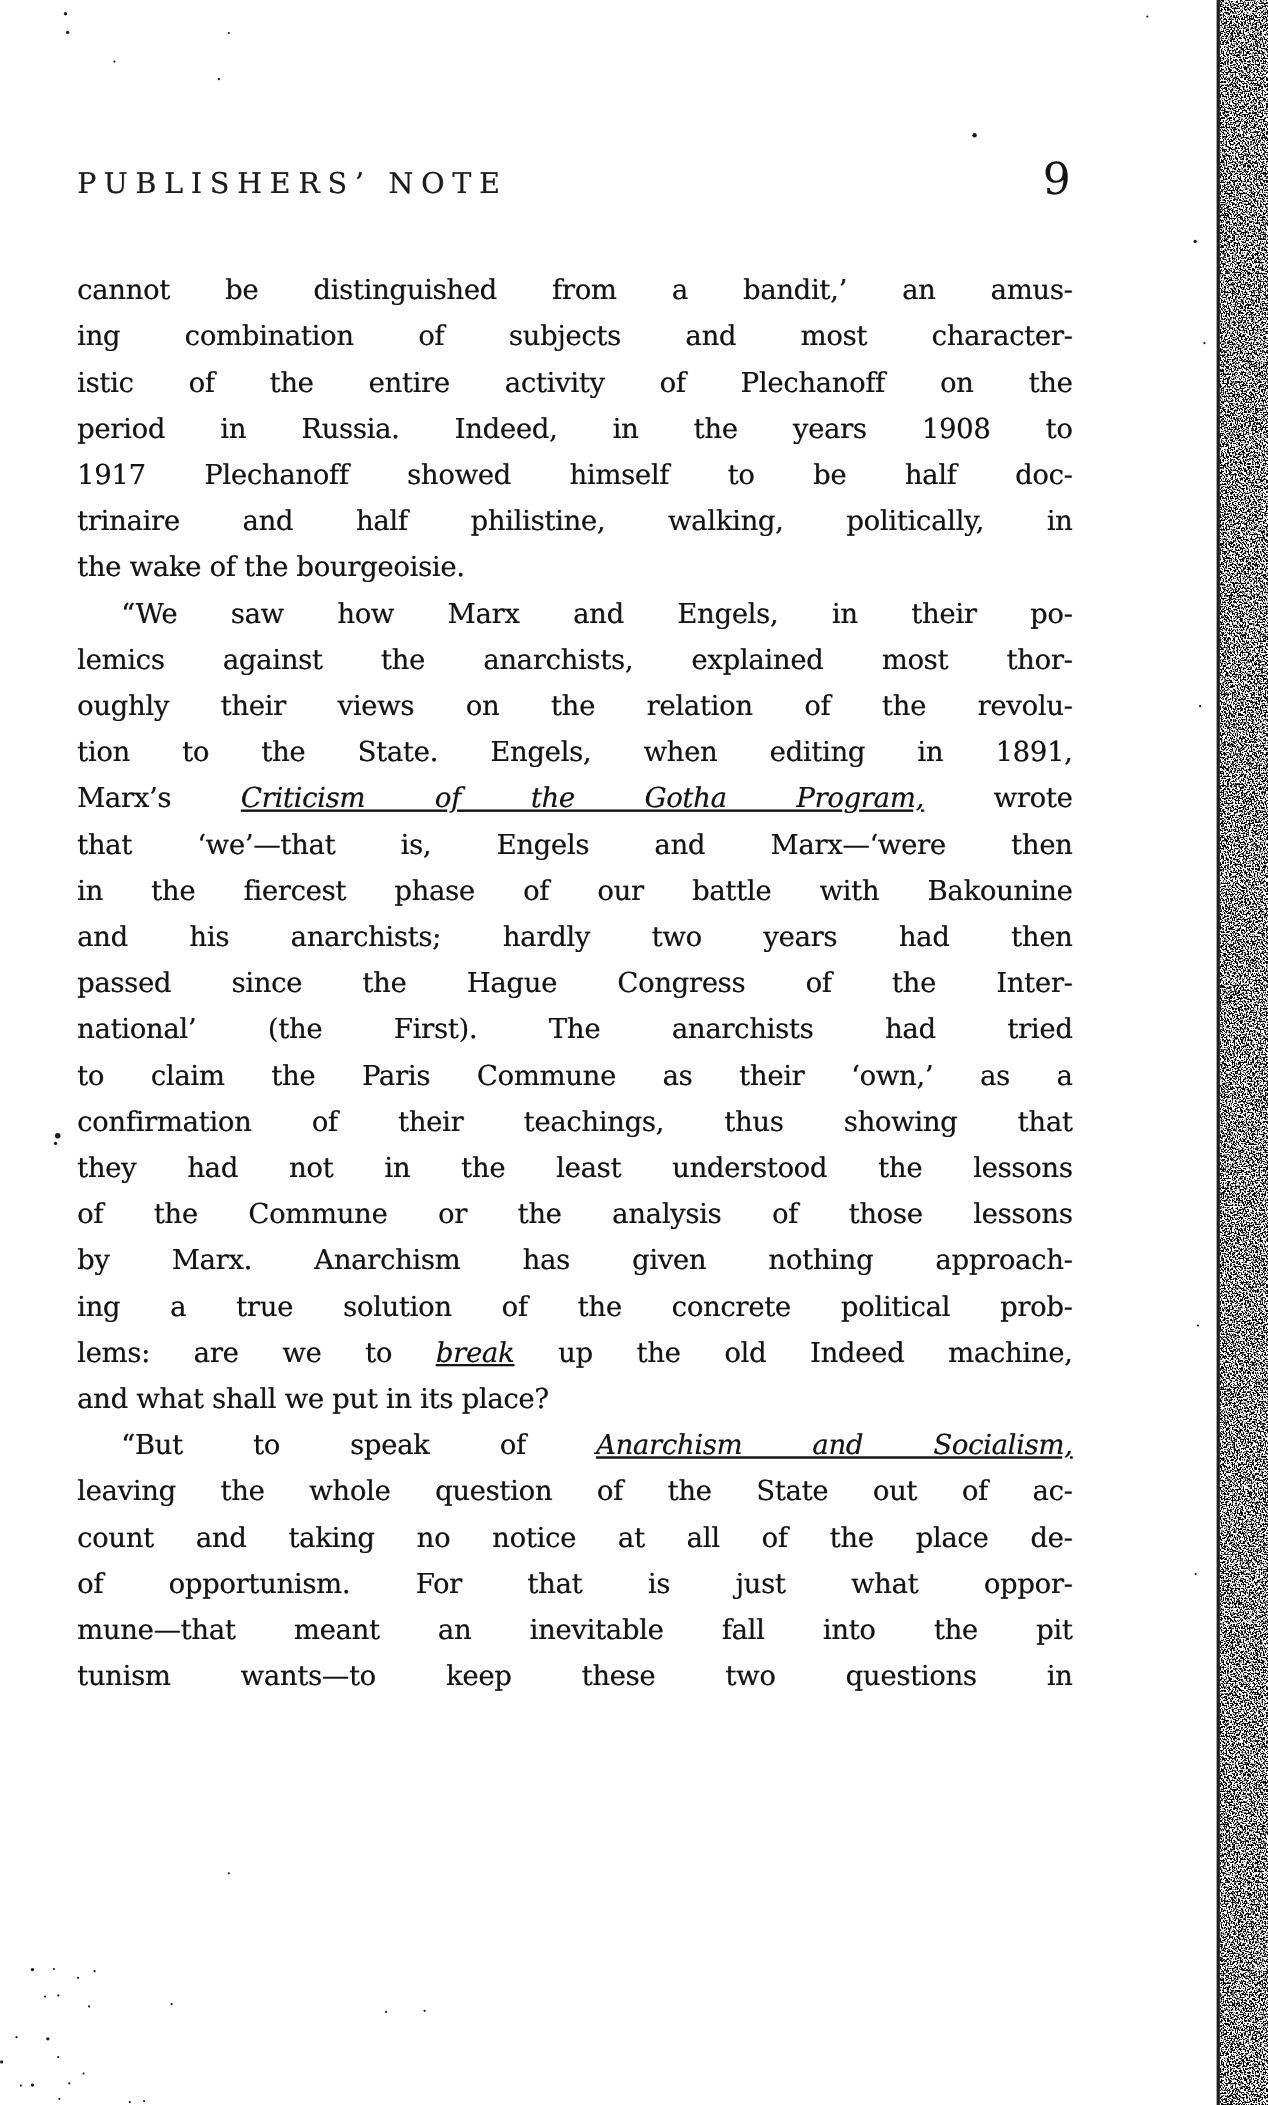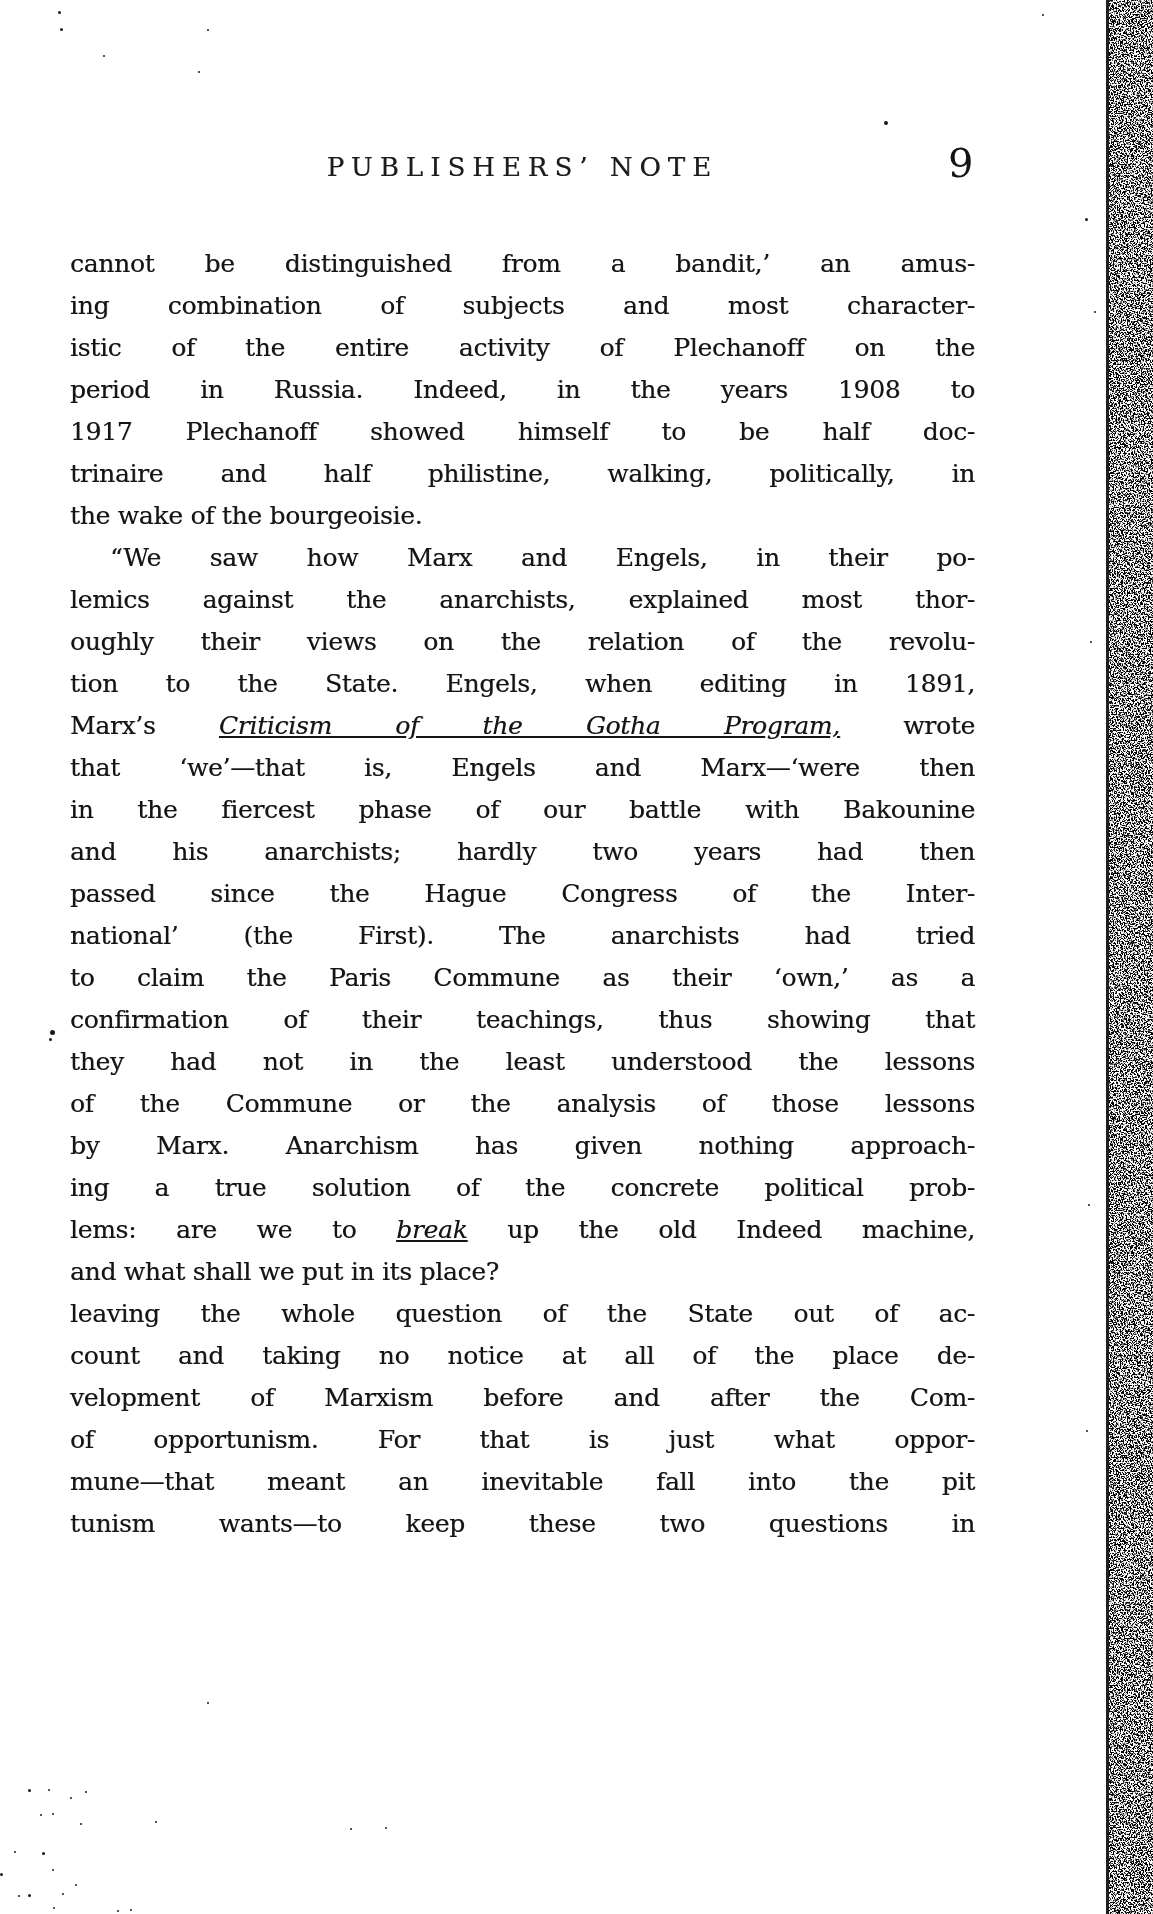--- a/index.html
+++ b/index.html
@@ -14,21 +14,21 @@
     background: #ffffff;
     overflow: hidden;
     font-family: "DejaVu Serif", "Liberation Serif", serif;
     color: #141414;
   }
   .running-head {
     position: absolute;
     left: 70px;
     top: 152px;
     width: 905px;
-    text-align: center;
+    text-align: left;
     font-size: 26px;
     letter-spacing: 7px;
     color: #1c1c1c;
     text-shadow: 0.4px 0 0 rgba(20,20,20,0.55);
   }
   .page-number {
     position: absolute;
     left: 948px;
     top: 140px;
     font-size: 40px;
@@ -108,23 +108,23 @@
       <div class="tline"><span>passed since the Hague Congress of the Inter-</span></div>
       <div class="tline"><span>national’ (the First). The anarchists had tried</span></div>
       <div class="tline"><span>to claim the Paris Commune as their ‘own,’ as a</span></div>
       <div class="tline"><span>confirmation of their teachings, thus showing that</span></div>
       <div class="tline"><span>they had not in the least understood the lessons</span></div>
       <div class="tline"><span>of the Commune or the analysis of those lessons</span></div>
       <div class="tline"><span>by Marx. Anarchism has given nothing approach-</span></div>
       <div class="tline"><span>ing a true solution of the concrete political prob-</span></div>
       <div class="tline"><span>lems: are we to </span><span class="it">break</span><span> up the old Indeed machine,</span></div>
       <div class="tline lastline"><span>and what shall we put in its place?</span></div>
+      <div class="tline indent"><span>“But to speak of </span><span class="it">Anarchism and Socialism,</span></div>
       <div class="tline"><span>leaving the whole question of the State out of ac-</span></div>
       <div class="tline"><span>count and taking no notice at all of the place de-</span></div>
-      <div class="tline"><span>velopment of Marxism before and after the Com-</span></div>
       <div class="tline"><span>of opportunism. For that is just what oppor-</span></div>
       <div class="tline"><span>mune—that meant an inevitable fall into the pit</span></div>
       <div class="tline"><span>tunism wants—to keep these two questions in</span></div>
     </div>
 
   <div class="binding">
     <div class="binding-line"></div>
     <svg width="44" height="1914" xmlns="http://www.w3.org/2000/svg">
       <defs>
         <filter id="speckleF" x="0" y="0" width="100%" height="100%">

